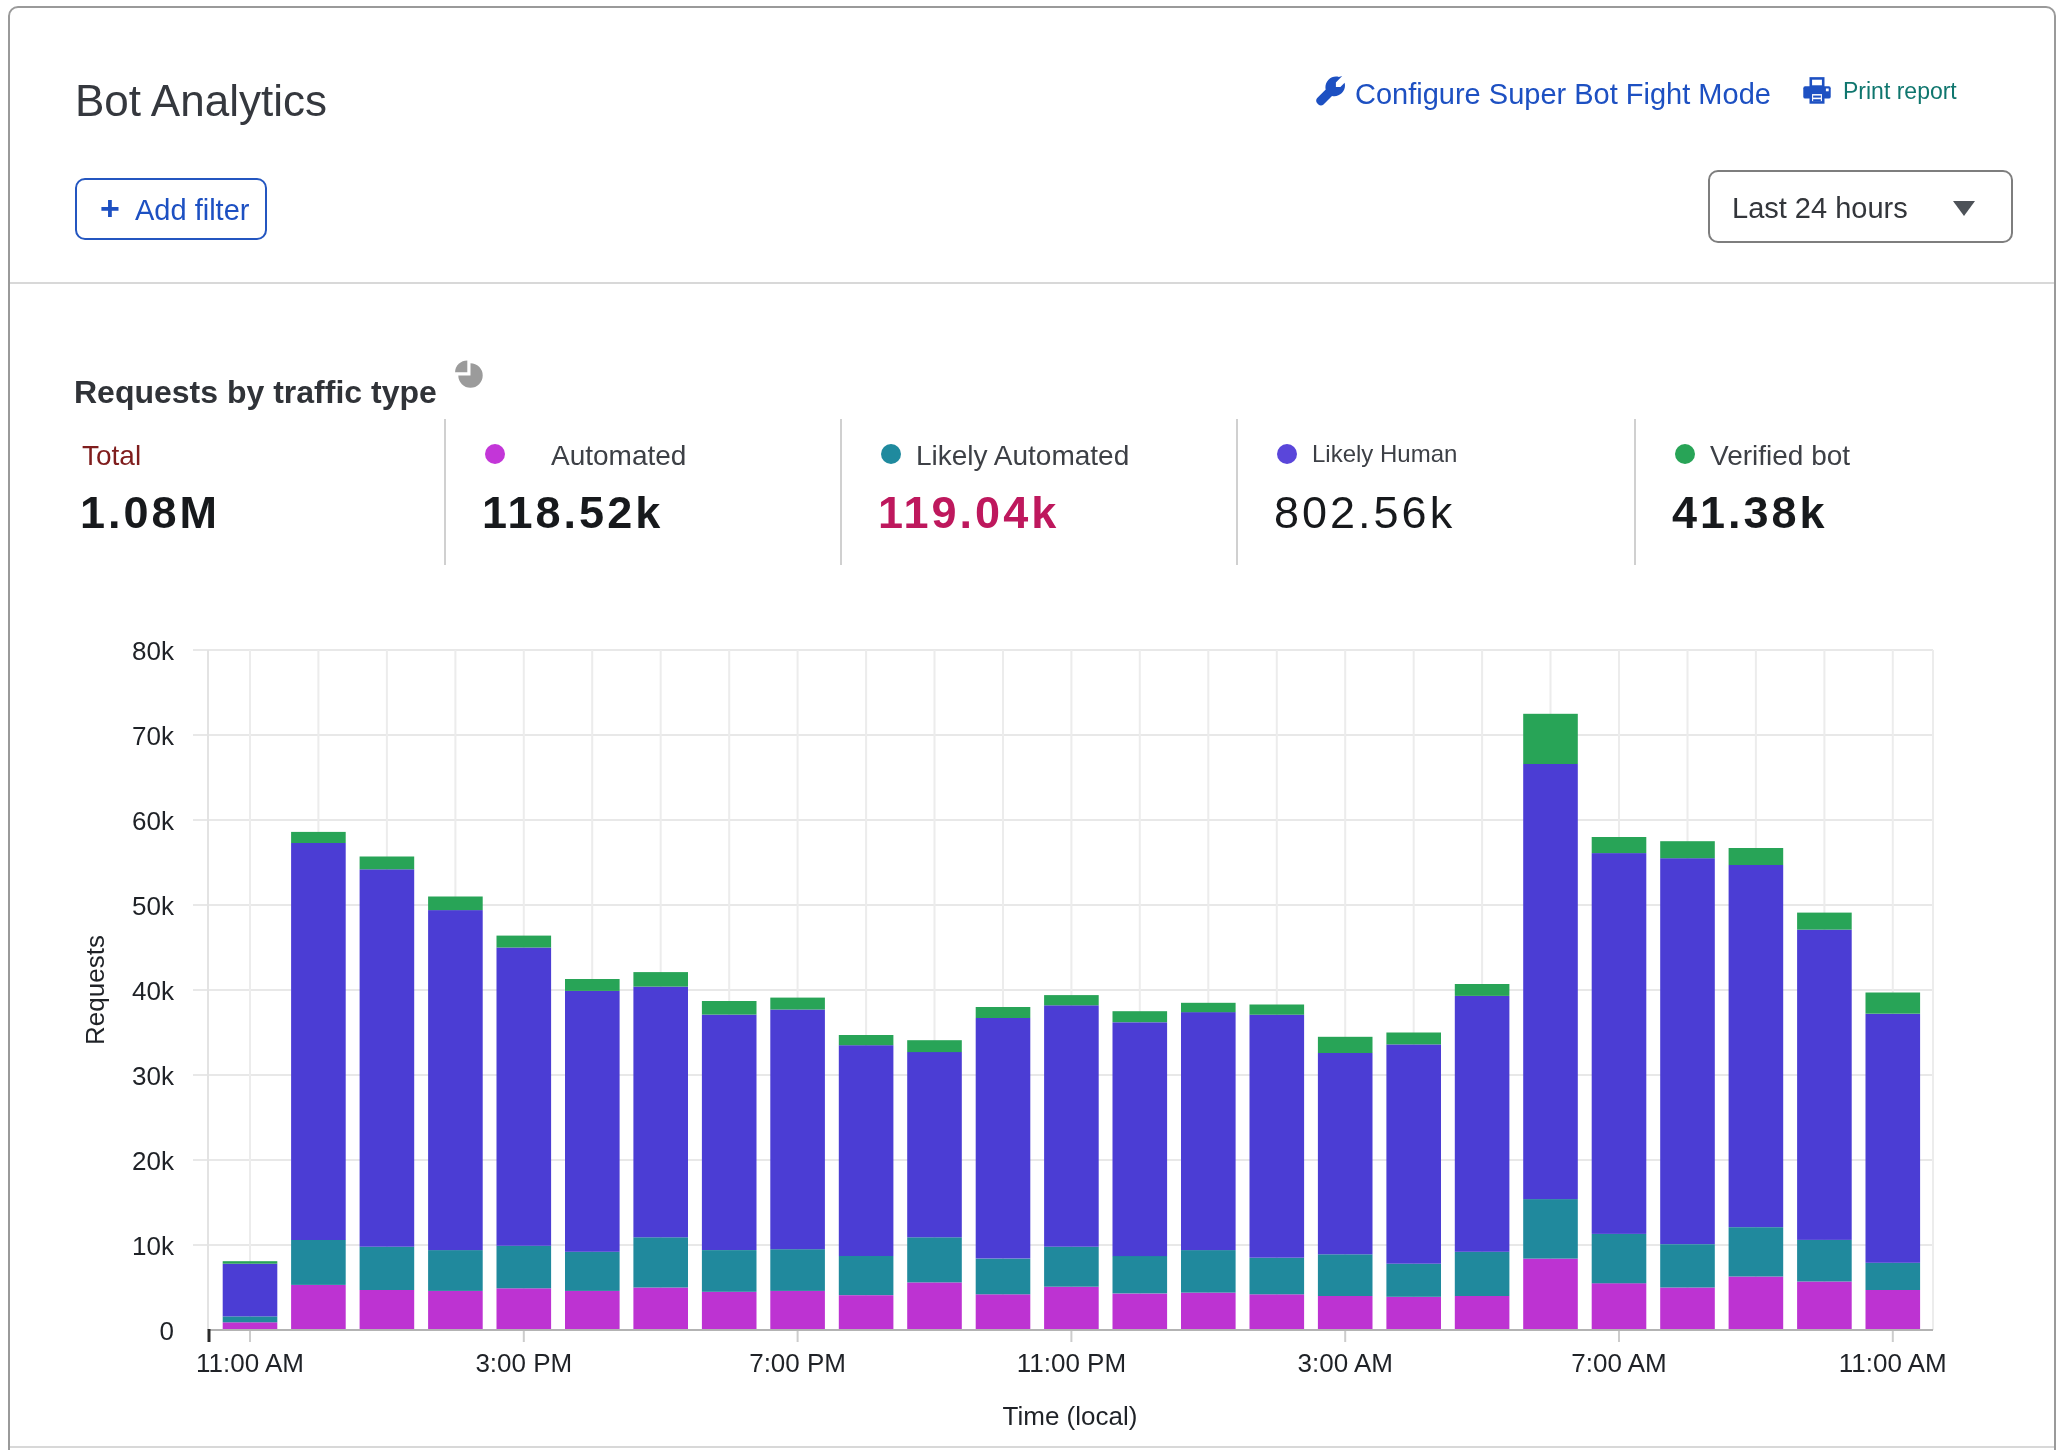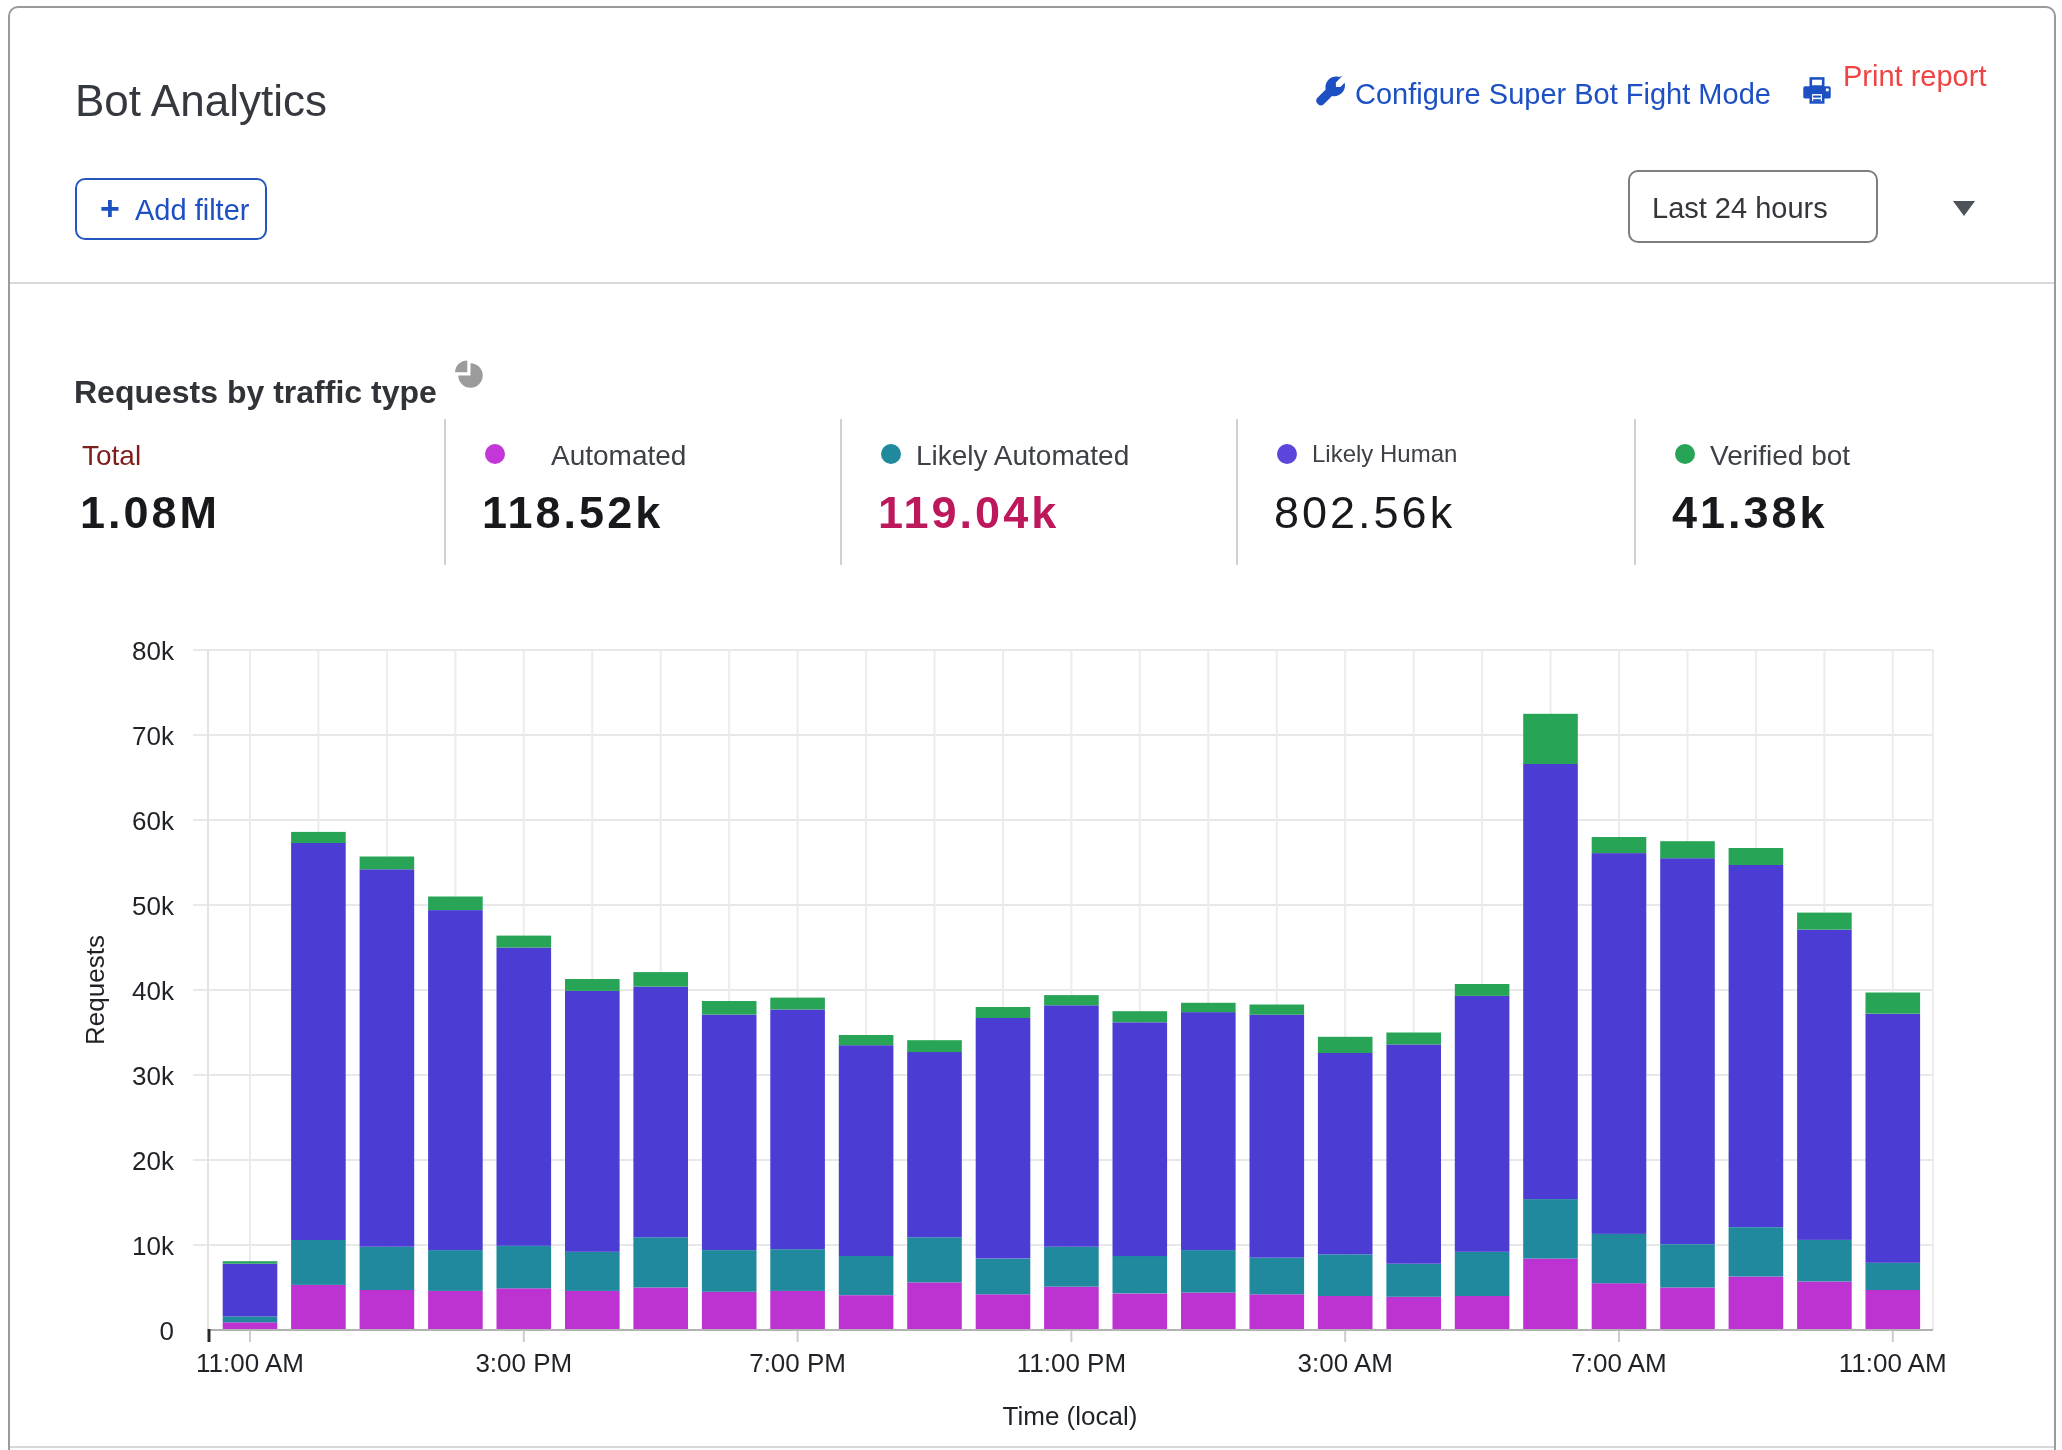--- a/index.html
+++ b/index.html
@@ -16,28 +16,28 @@
 </svg>
 <div style="position:absolute;left:1355px;top:78px;font-size:29px;color:#1d50c2">Configure Super Bot Fight Mode</div>
 <svg width="30" height="30" viewBox="0 0 28 28" style="position:absolute;left:1802px;top:75px">
 <rect x="8.2" y="3.2" width="11.6" height="7.6" fill="#ffffff" stroke="#1d50c2" stroke-width="2.4"></rect>
 <rect x="1.2" y="10.5" width="25.6" height="11.5" rx="1.8" fill="#1d50c2"></rect>
 <rect x="22.3" y="12.6" width="2.6" height="2.6" fill="#ffffff"></rect>
 <rect x="8.2" y="16.6" width="11.6" height="9" fill="#ffffff" stroke="#1d50c2" stroke-width="2.4"></rect>
 <rect x="10.4" y="19.2" width="7.2" height="1.9" fill="#1d50c2"></rect>
 <rect x="10.4" y="22.6" width="7.2" height="1.9" fill="#1d50c2"></rect>
 </svg>
-<div style="position:absolute;left:1843px;top:60px;font-size:29px;color:#ef4444">Print report</div>
+<div style="position:absolute;left:1843px;top:78px;font-size:23px;color:#0f766e">Print report</div>
 
 <div style="position:absolute;left:75px;top:178px;width:192px;height:62px;border:2px solid #2456c0;border-radius:10px;box-sizing:border-box">
   <span style="position:absolute;left:23px;top:9px;font-size:34px;font-weight:bold;color:#1d50c2">+</span>
   <span style="position:absolute;left:58px;top:14px;font-size:29px;color:#1d50c2">Add filter</span>
 </div>
 
-<div style="position:absolute;left:1628px;top:170px;width:250px;height:73px;border:2px solid #7e7e7e;border-radius:10px;box-sizing:border-box">
+<div style="position:absolute;left:1708px;top:170px;width:305px;height:73px;border:2px solid #7e7e7e;border-radius:10px;box-sizing:border-box">
   <span style="position:absolute;left:22px;top:20px;font-size:29px;color:#33363b">Last 24 hours</span>
 </div>
 <div style="position:absolute;left:1953px;top:201px;width:0;height:0;border-left:11px solid transparent;border-right:11px solid transparent;border-top:15px solid #4d5258"></div>
 
 <div style="position:absolute;left:74px;top:374px;font-size:32px;font-weight:bold;color:#303338">Requests by traffic type</div>
 <svg width="34" height="36" viewBox="0 0 34 36" style="position:absolute;left:452px;top:358px">
 <path fill="#9b9b9b" d="M18.5 17.5 L6.3 17.5 A12.2 12.2 0 1 0 18.5 5.3 Z"></path>
 <path fill="#9b9b9b" d="M15.3 14.3 L15.3 2.4 A12.2 12.2 0 0 0 3.1 14.3 Z"></path>
 </svg>
 

